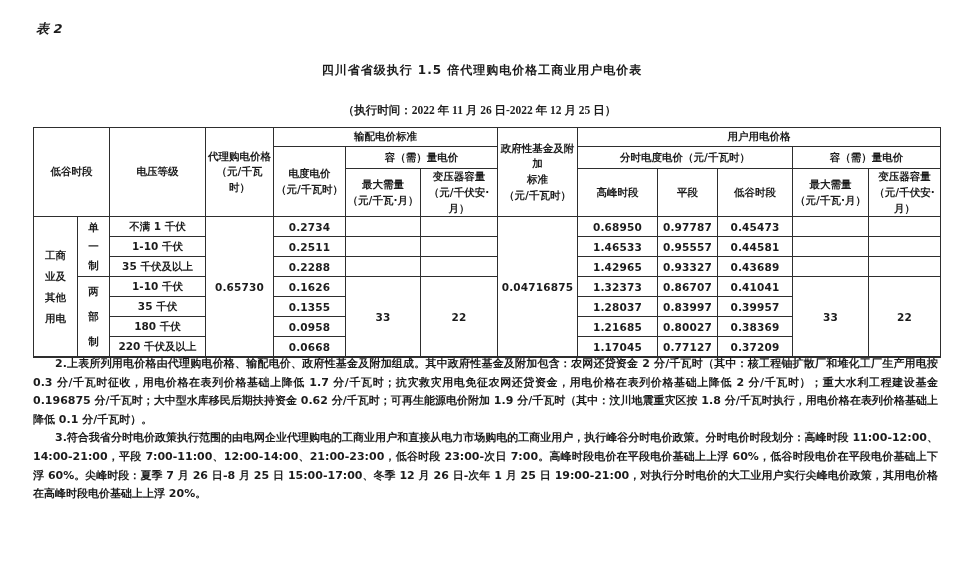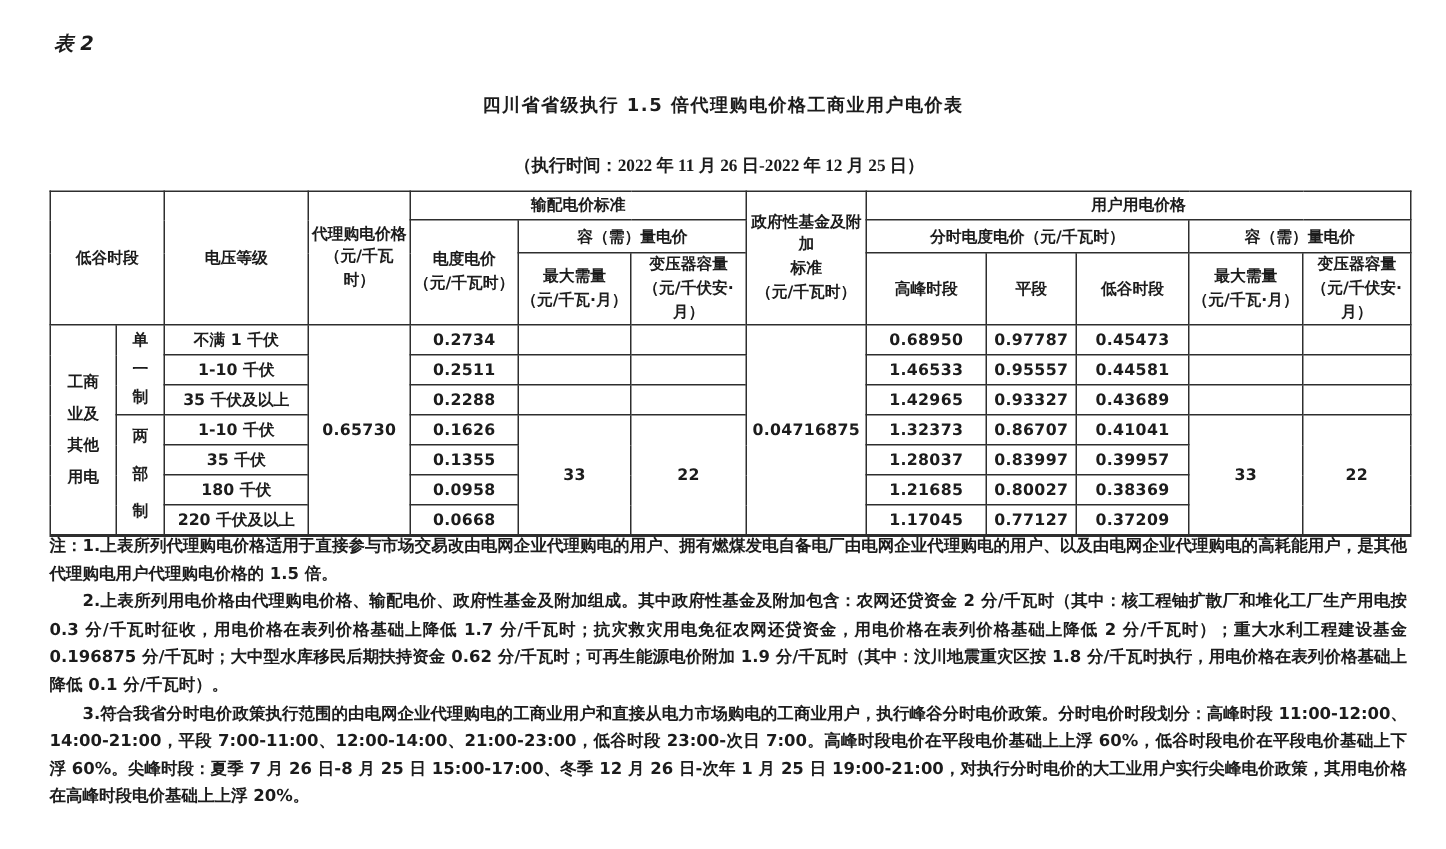--- a/index.html
+++ b/index.html
@@ -191,16 +191,15 @@
     <td class="voltage">220 千伏及以上</td>
     <td class="num">0.0668</td>
     <td class="num">1.17045</td>
     <td class="num">0.77127</td>
     <td class="num">0.37209</td>
   </tr>
 </tbody>
   </table>
 
 <div class="notes">
-  <p>注：1.上表所列代理购电价格适用于直接参与市场交易改由电网企业代理购电的用户、拥有燃煤发电自备电厂由电网企业代理购电的用户、以及由电网企业代理购电的高耗能用户，是其他代理购电用户代理购电价格的 1.5 倍。</p>
   <p class="indent">2.上表所列用电价格由代理购电价格、输配电价、政府性基金及附加组成。其中政府性基金及附加包含：农网还贷资金 2 分/千瓦时（其中：核工程铀扩散厂和堆化工厂生产用电按 0.3 分/千瓦时征收，用电价格在表列价格基础上降低 1.7 分/千瓦时；抗灾救灾用电免征农网还贷资金，用电价格在表列价格基础上降低 2 分/千瓦时）；重大水利工程建设基金 0.196875 分/千瓦时；大中型水库移民后期扶持资金 0.62 分/千瓦时；可再生能源电价附加 1.9 分/千瓦时（其中：汶川地震重灾区按 1.8 分/千瓦时执行，用电价格在表列价格基础上降低 0.1 分/千瓦时）。</p>
   <p class="indent">3.符合我省分时电价政策执行范围的由电网企业代理购电的工商业用户和直接从电力市场购电的工商业用户，执行峰谷分时电价政策。分时电价时段划分：高峰时段 11:00-12:00、14:00-21:00，平段 7:00-11:00、12:00-14:00、21:00-23:00，低谷时段 23:00-次日 7:00。高峰时段电价在平段电价基础上上浮 60%，低谷时段电价在平段电价基础上下浮 60%。尖峰时段：夏季 7 月 26 日-8 月 25 日 15:00-17:00、冬季 12 月 26 日-次年 1 月 25 日 19:00-21:00，对执行分时电价的大工业用户实行尖峰电价政策，其用电价格在高峰时段电价基础上上浮 20%。</p>
 </div>
 
 </body></html>

